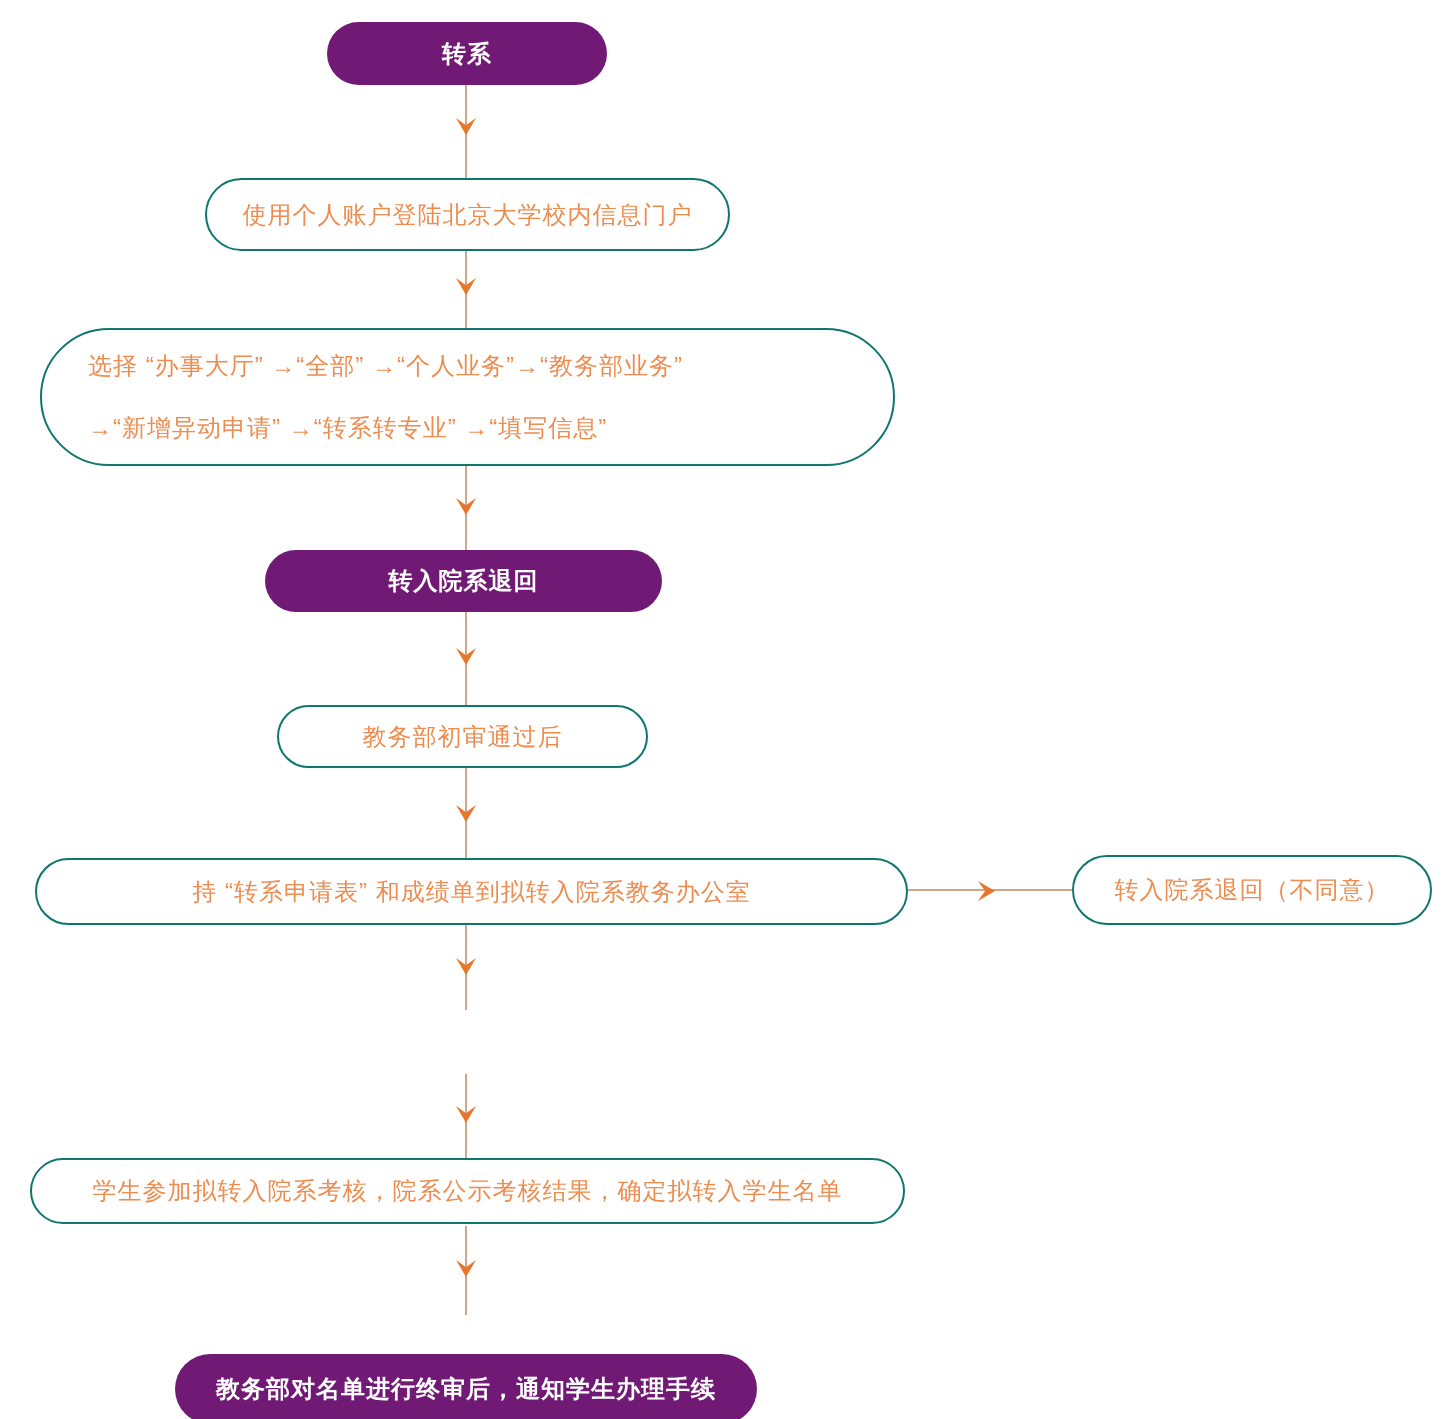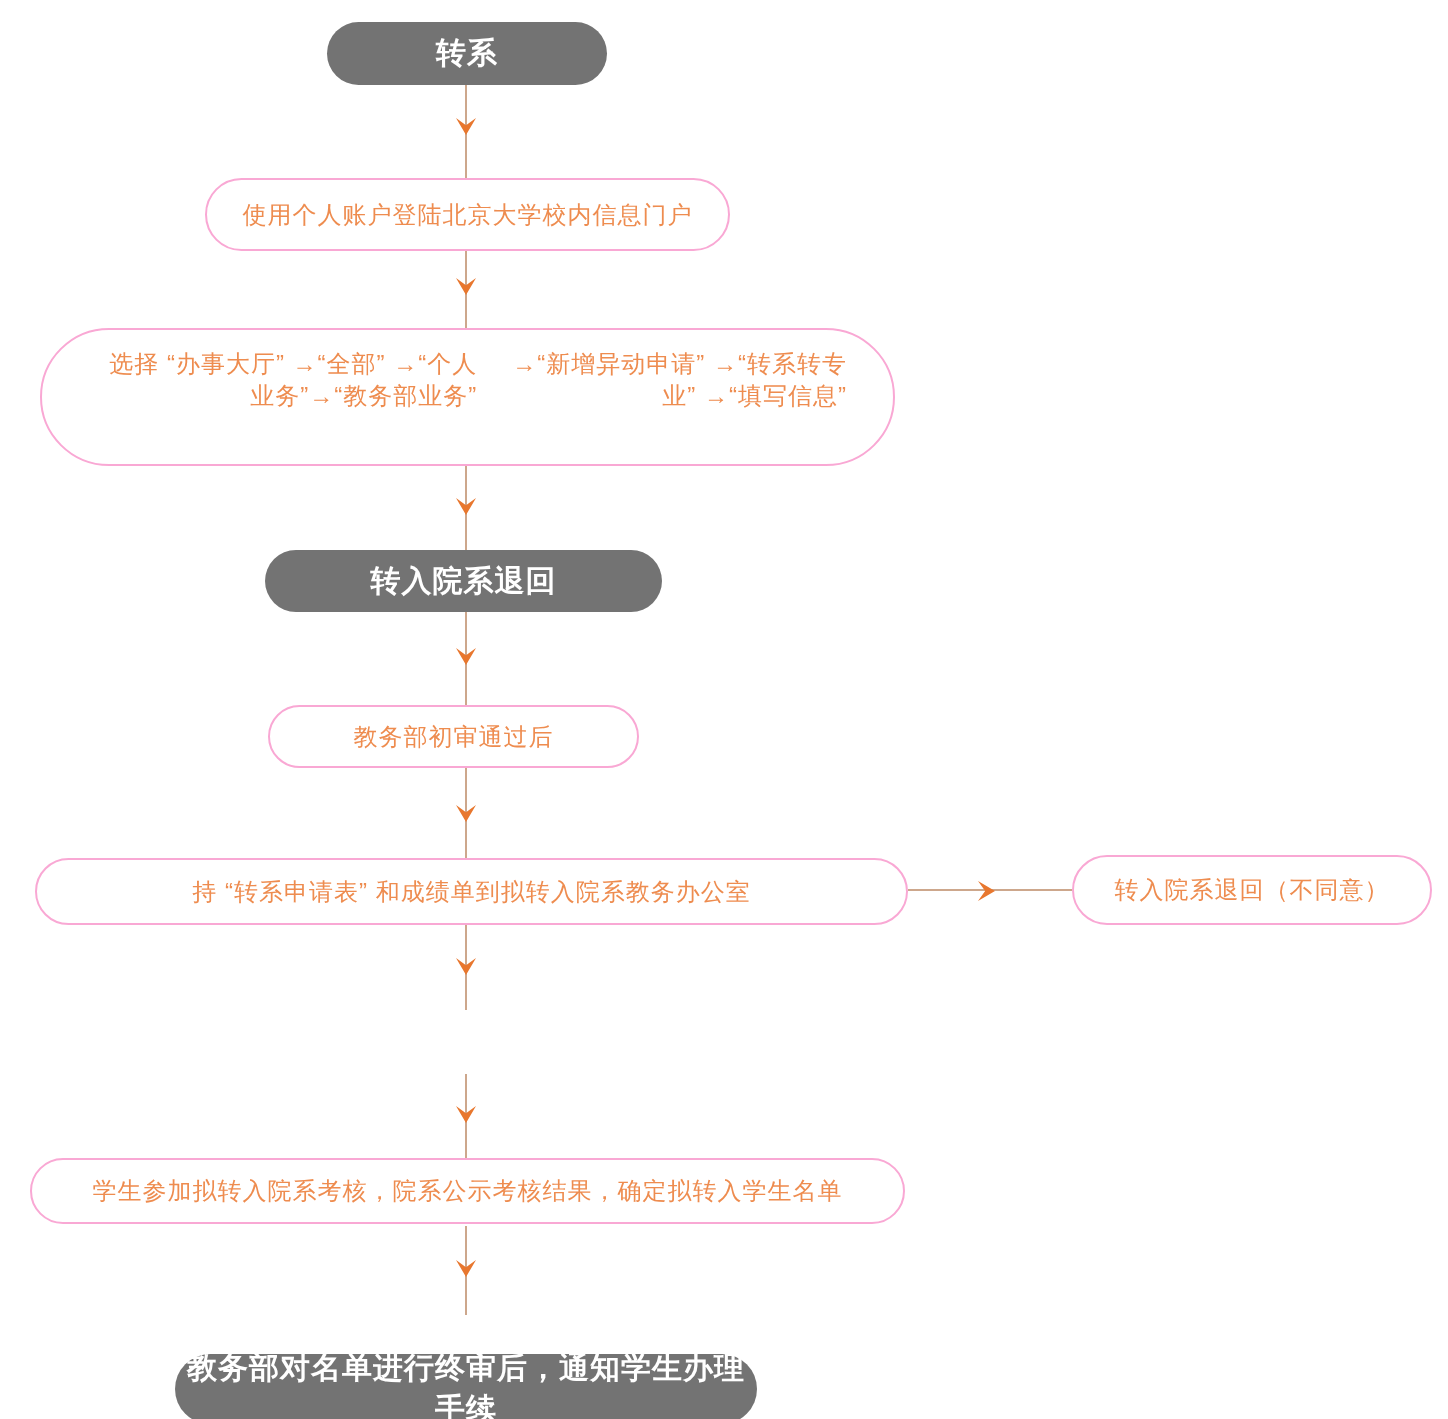--- a/index.html
+++ b/index.html
@@ -18,41 +18,40 @@
   
   .node {
     position: absolute;
     display: flex;
     align-items: center;
     justify-content: center;
     box-sizing: border-box;
     text-align: center;
   }
   .node.solid {
-    background: #737373;
+    background: #701a75;
     color: #ffffff;
     font-weight: bold;
-    font-size: 30px;
+    font-size: 24px;
     letter-spacing: 1px;
   }
   .node.outline {
     background: #ffffff;
-    border: 2px solid #f9a8d4;
+    border: 2px solid #0f766e;
     color: #EE8C4F;
     font-size: 24px;
     letter-spacing: 1px;
-    text-align: right;
   }
   .n1  { left: 327px;  top: 22px;   width: 280px; height: 63px;  border-radius: 32px; }
   .n2  { left: 205px;  top: 178px;  width: 525px; height: 73px;  border-radius: 37px; }
   .n3  { left: 40px;   top: 328px;  width: 855px; height: 138px; border-radius: 69px;
-         align-items: flex-start; justify-content: center;
-         padding: 18px 46px; gap: 30px; text-align: left; }
+         flex-direction: column; align-items: flex-start; justify-content: center;
+         padding: 0 46px; gap: 30px; text-align: left; }
   .n4  { left: 265px;  top: 550px;  width: 397px; height: 62px;  border-radius: 31px; }
-  .n5  { left: 268px;  top: 705px;  width: 371px; height: 63px;  border-radius: 32px; }
+  .n5  { left: 277px;  top: 705px;  width: 371px; height: 63px;  border-radius: 32px; }
   .n6  { left: 35px;   top: 858px;  width: 873px; height: 67px;  border-radius: 34px; }
   .n7  { left: 1072px; top: 855px;  width: 360px; height: 70px;  border-radius: 35px; }
   .n8  { left: 233px;  top: 1010px; width: 467px; height: 64px;  border-radius: 32px; }
   .n9  { left: 30px;   top: 1158px; width: 875px; height: 66px;  border-radius: 34px; }
   .n10 { left: 175px;  top: 1354px; width: 582px; height: 70px;  border-radius: 35px; }
   
   .vline {
     position: absolute;
     left: 465px;
     width: 2px;

